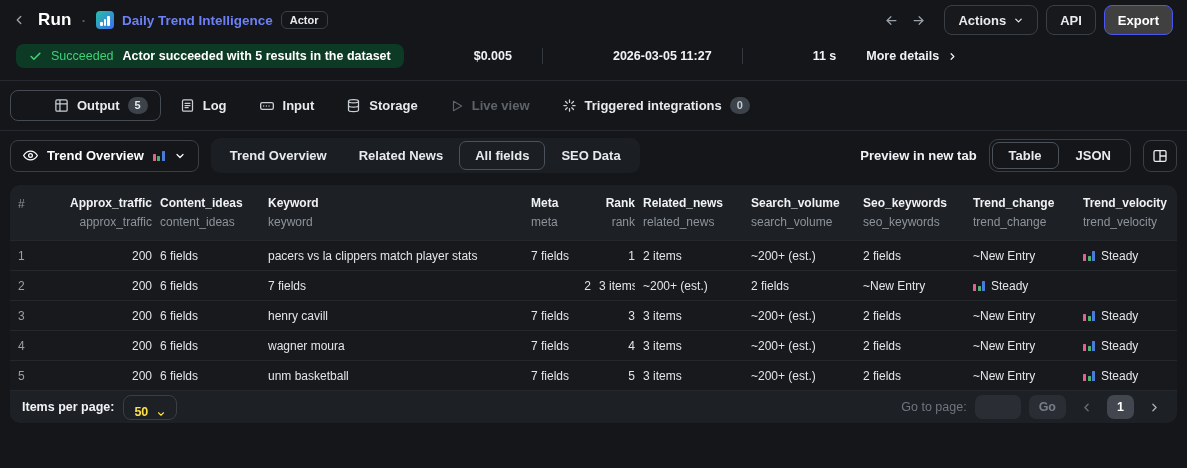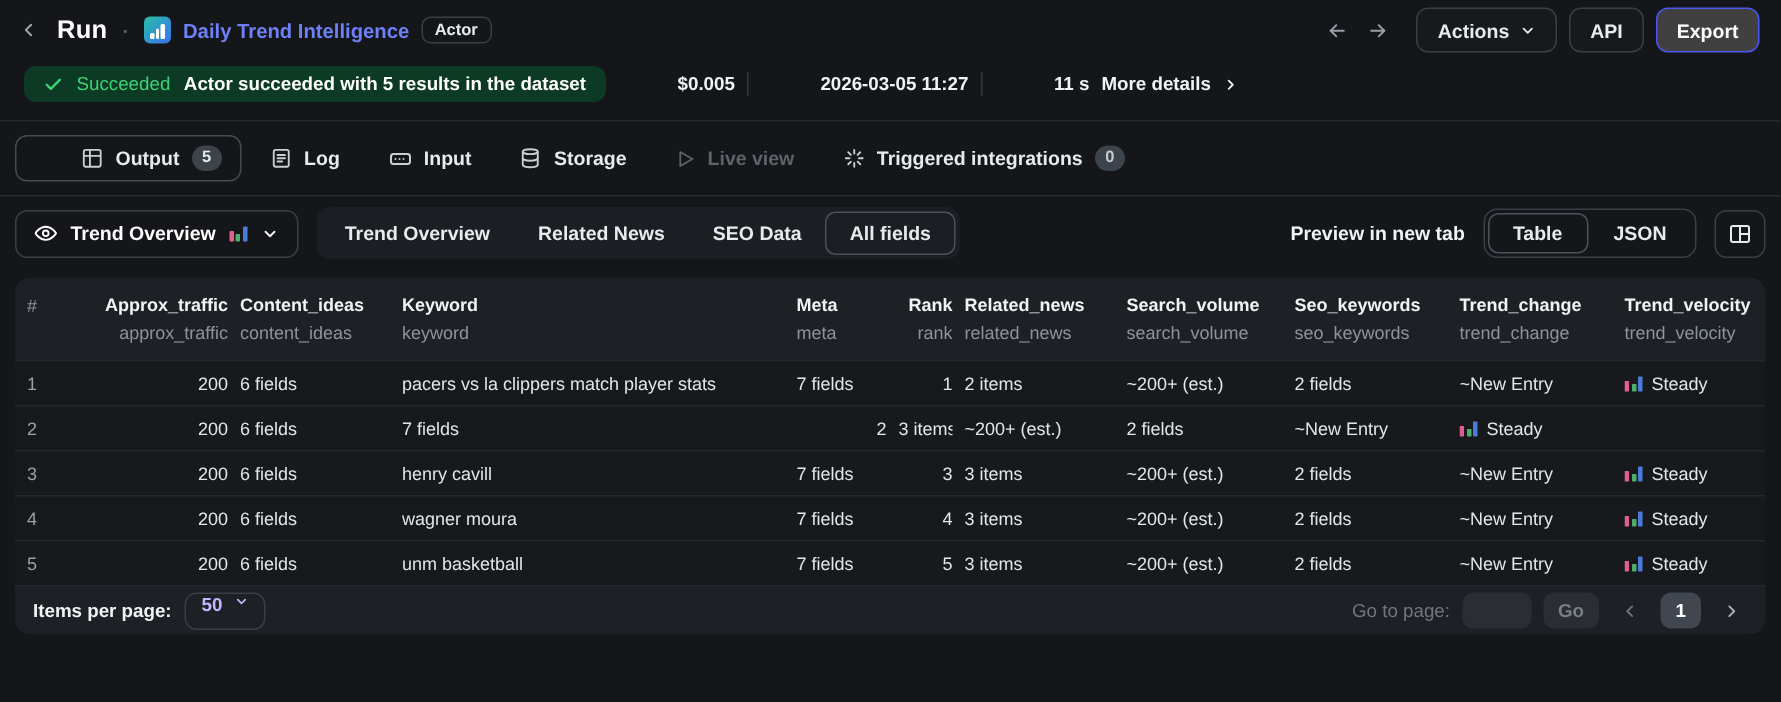--- a/index.html
+++ b/index.html
@@ -23,21 +23,21 @@
   .actor-link { color:#6d80f6; font-weight:bold; font-size:13.5px; text-decoration:none; cursor:pointer; }
   .actor-badge { border:1px solid #3a3f46; border-radius:6px; padding:2px 8px; font-size:11px; font-weight:bold; color:#e8eaed; }
   .header-right { display:flex; align-items:center; gap:8px; }
   .nav-arrows { display:flex; align-items:center; gap:4px; margin-right:6px; color:#5d636b; }
   .btn { height:30px; padding:0 13px; border:1px solid #3a3f46; border-radius:8px; background:#17191d;
          color:#e8eaed; font-weight:bold; font-size:13px; display:inline-flex; align-items:center; gap:7px;
          cursor:pointer; font-family:inherit; }
   .btn-export { background:#404040; border-color:#4b57f0; color:#fff;text-align:center; }
 
   
-  .status-bar { display:flex; align-items:center; gap:8px; padding:6px 14px 12px 16px;text-align:right; }
+  .status-bar { display:flex; align-items:center; gap:30px; padding:6px 14px 12px 16px;text-align:right; }
   .success-pill { display:inline-flex; align-items:center; gap:9px; background:#0d3a25; border-radius:8px; padding:5px 13px; }
   .check-icon { color:#3ed276; }
   .success-label { color:#3ed276; font-size:12.5px; }
   .success-msg { color:#fff; font-weight:bold; font-size:12.5px; }
   .metric { font-weight:bold; font-size:12.5px; color:#f1f2f4;padding-left:40px; }
   .vdiv { width:1px; height:16px; background:#34383f; }
   .more-details { display:inline-flex; align-items:center; gap:8px; font-weight:bold; font-size:12.5px; color:#f1f2f4; cursor:pointer; }
   .section-divider { border-top:1px solid #26292f; }
 
   
@@ -86,22 +86,22 @@
   .trow { height:30px; border-top:1px solid #24272c; font-size:12px; background:#17191d; }
   .cell { color:#e3e5e8; white-space:nowrap; overflow:hidden; }
   .cell.num { text-align:right; }
   .cell.idx { color:#9aa0a8; }
   .expandable { border-bottom:1px dotted #676d75; padding-bottom:1px; cursor:pointer; }
   .cell.velocity { display:flex; align-items:center; gap:6px; }
 
   
   .tfoot { display:flex; align-items:center; height:33px; background:#1d2025; border-top:1px solid #24272c; padding:0 10px 0 12px; }
   .ipp-label { font-weight:bold; font-size:12.5px; color:#f1f2f4; margin-right:9px; }
-  .ipp-select { display:inline-flex; align-items:flex-start; gap:8px; border:1px solid #3a3f46; border-radius:8px;
-                height:25px; padding:0 10px; font-weight:bold; font-size:12.5px; color:#c4b5fd; background:transparent; cursor:pointer; font-family:inherit; }
+  .ipp-select { display:inline-flex; align-items:flex-end; gap:8px; border:1px solid #3a3f46; border-radius:8px;
+                height:25px; padding:0 10px; font-weight:bold; font-size:12.5px; color:#fde047; background:transparent; cursor:pointer; font-family:inherit; }
   .foot-right { margin-left:auto; display:flex; align-items:center; gap:8px; }
   .goto-label { color:#70767e; font-size:12.5px; }
   .goto-input { width:46px; height:24px; background:#2a2d33; border:none; border-radius:7px; color:#e8eaed; padding:0 8px; font-family:inherit; }
   .go-btn { height:24px; padding:0 10px; background:#2a2d33; border:none; border-radius:7px; color:#787e86; font-weight:bold; font-size:12.5px; cursor:pointer; font-family:inherit; }
   .pg-chev { background:none; border:none; color:#6a7077; padding:2px 6px; cursor:pointer; display:inline-flex; }
   .pg-chev.lighter { color:#aab0b8; }
   .pg-current { min-width:27px; height:24px; background:#42474f; border:none; border-radius:7px; color:#fff; font-weight:bold; font-size:12.5px; cursor:pointer; font-family:inherit; }
 </style>
 </head>
 <body>
@@ -249,22 +249,22 @@
         <i class="b3"></i>
       </span>
     <svg width="12" height="12" viewBox="0 0 24 24" fill="none" stroke="currentColor" stroke-width="2.4" stroke-linecap="round" stroke-linejoin="round">
         <polyline points="6 9 12 15 18 9"></polyline>
       </svg>
   </button>
 
   <div class="view-tabs">
     <span class="view-tab">Trend Overview</span>
     <span class="view-tab">Related News</span>
+    <span class="view-tab active">All fields</span>
     <span class="view-tab">SEO Data</span>
-    <span class="view-tab active">All fields</span>
   </div>
 
   <div class="toolbar-right">
     <span class="preview-link">Preview in new tab</span>
     <div class="segmented">
       <span class="seg-opt active">Table</span>
       <span class="seg-opt">JSON</span>
     </div>
     <button class="sq-btn">
       <svg width="16" height="16" viewBox="0 0 24 24" fill="none" stroke="currentColor" stroke-width="2" stroke-linejoin="round">

